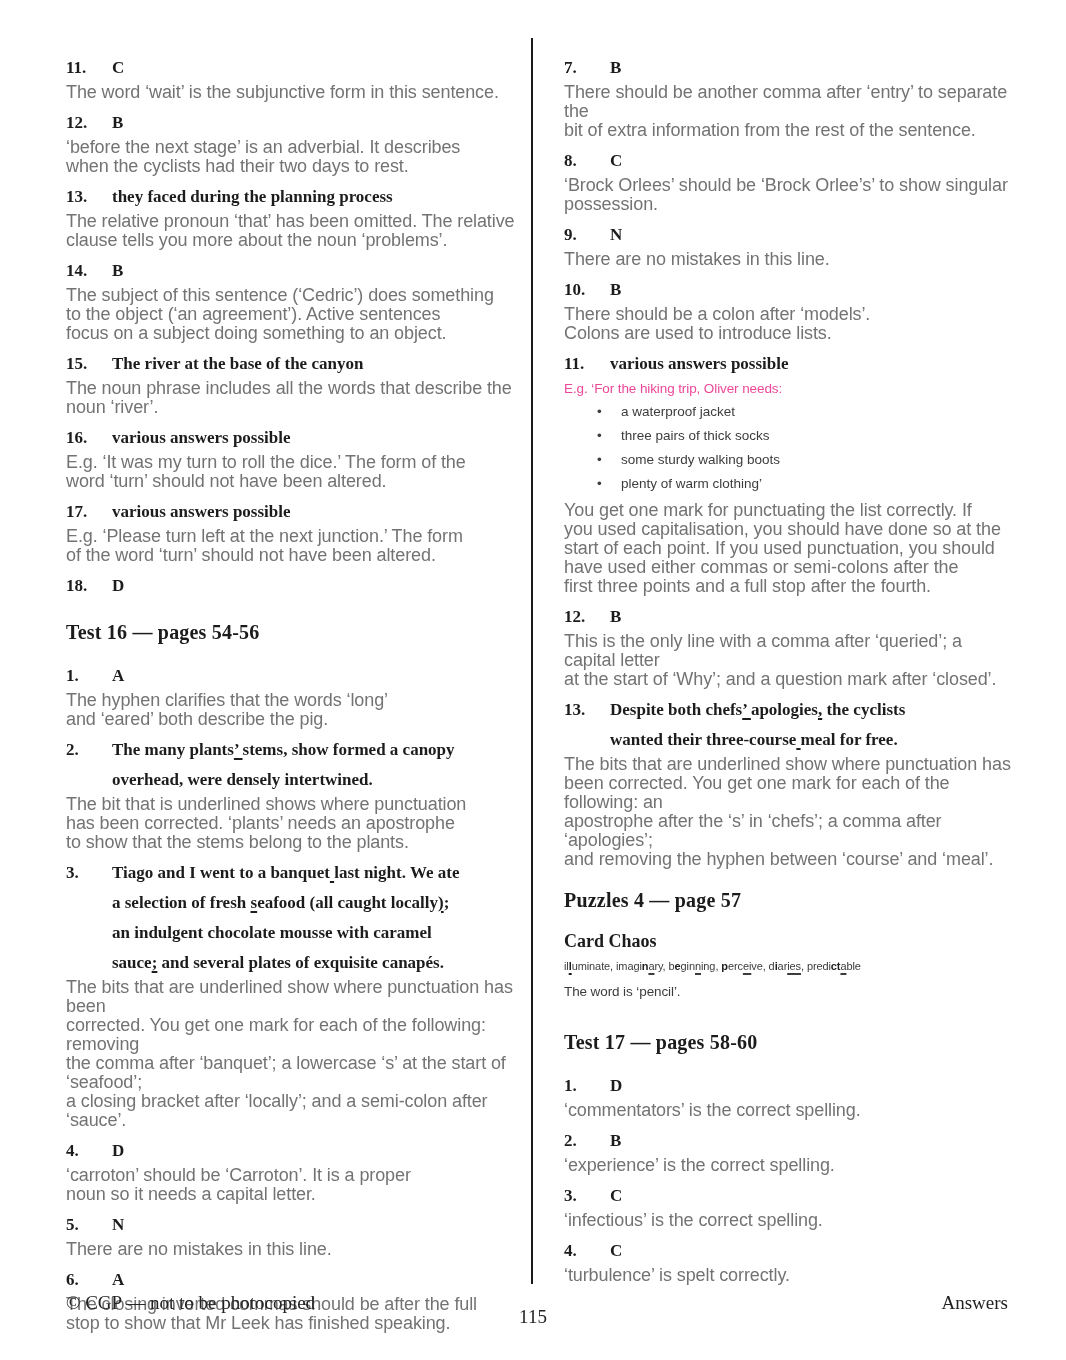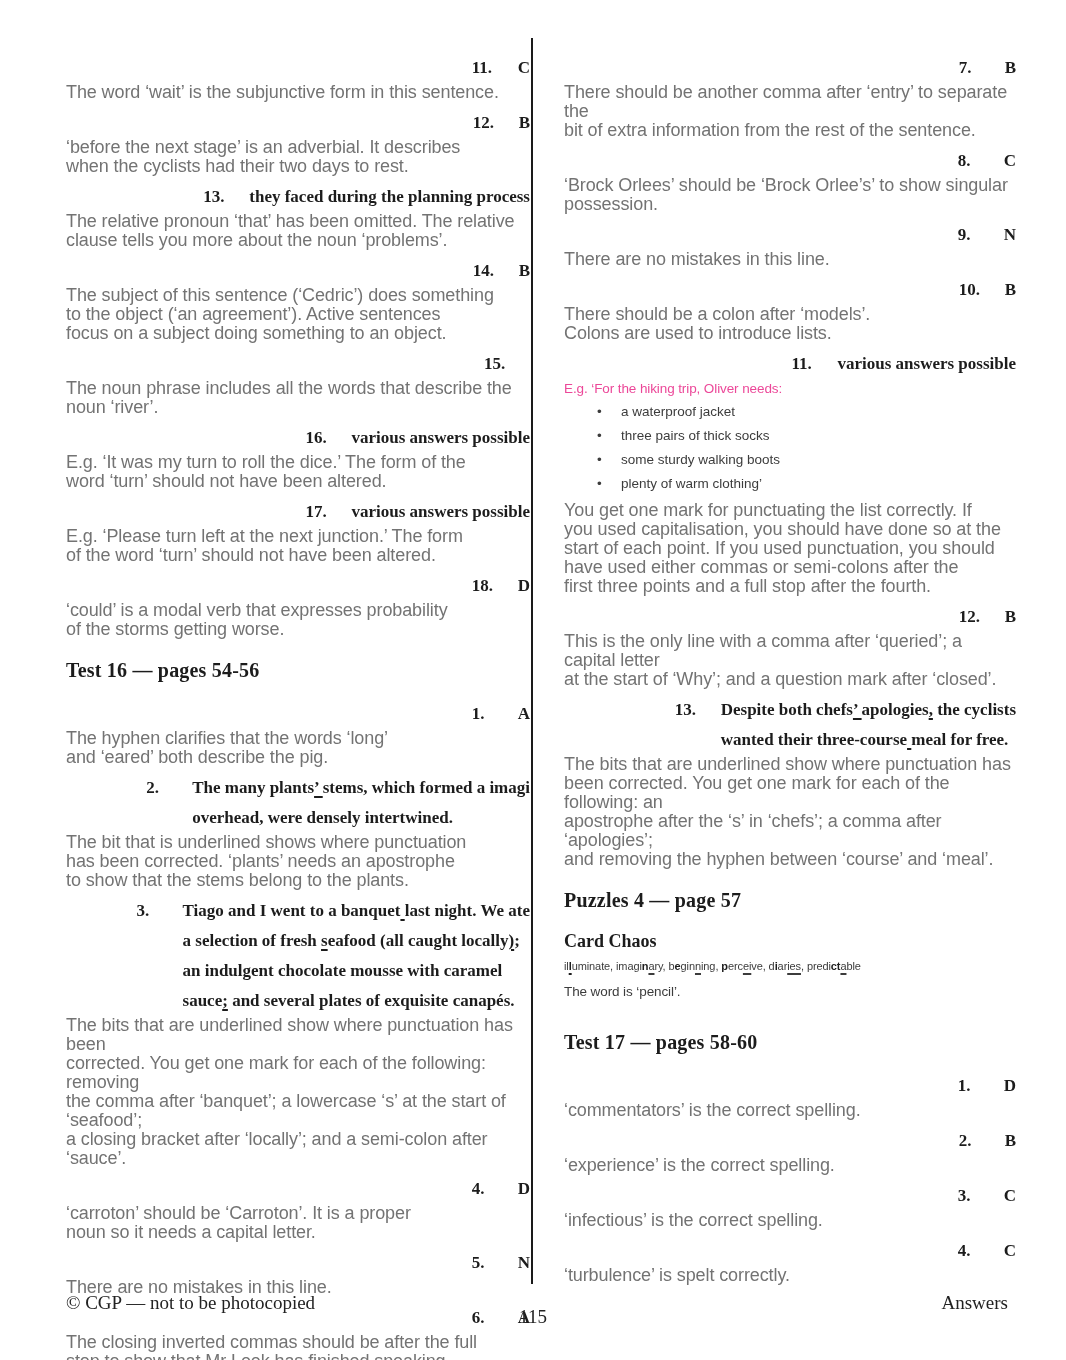--- a/index.html
+++ b/index.html
@@ -6,21 +6,21 @@
   body{
     width:1066px;height:1360px;background:#ffffff;position:relative;
     font-family:"Liberation Sans",sans-serif;color:#1c1c1c;overflow:hidden;
   }
   .divider{position:absolute;left:531px;top:38px;width:1.5px;height:1246px;background:#1a1a1a;}
   .col{position:absolute;top:53px;}
   .col-left{left:66px;width:464px;}
   .col-right{left:564px;width:452px;}
 
   .qa{margin:0 0 6px 0;}
-  .qa-head{display:flex;align-items:flex-start;justify-content:flex-end;}
+  .qa-head{display:flex;align-items:flex-start;}
   .qa-num{flex:0 0 46px;font-family:"Liberation Serif",serif;font-weight:bold;font-size:17px;line-height:30px;}
   .qa-ans{font-family:"Liberation Serif",serif;font-weight:bold;font-size:17px;line-height:30px;white-space:pre-line;}
   .qa-expl{margin:0;font-size:18px;line-height:19px;color:#737373;white-space:pre-line;letter-spacing:-0.1px;}
   .qa-intro{margin:0 0 4px 0;font-size:13.5px;line-height:19px;color:#ec4899;letter-spacing:-0.1px;}
   .bullets{margin:2px 0 8px 0;}
   .bullet-row{display:flex;margin:0 0 5px 0;padding-left:33px;font-size:13.5px;line-height:19px;color:#3c3c3c;}
   .bullet-dot{flex:0 0 24px;}
   .section-title{margin:14px 0 12px 0;font-family:"Liberation Serif",serif;font-weight:bold;font-size:20px;line-height:34px;letter-spacing:0.2px;}
   .sub-title{margin:4px 0 4px 0;font-family:"Liberation Serif",serif;font-weight:bold;font-size:18px;line-height:24px;}
   .word-line{margin:0 0 6px 0;font-size:11px;line-height:19px;color:#3c3c3c;letter-spacing:-0.1px;}
@@ -66,20 +66,21 @@
         <span class="qa-num">14.</span>
         <span class="qa-ans">B</span>
       </div>
       <p class="qa-expl">The subject of this sentence (‘Cedric’) does something
 to the object (‘an agreement’).  Active sentences
 focus on a subject doing something to an object.</p>
     </div>
     <div class="qa">
       <div class="qa-head">
         <span class="qa-num">15.</span>
+        <span class="qa-ans">The river at the base of the canyon</span>
       </div>
       <p class="qa-expl">The noun phrase includes all the words that describe the noun ‘river’.</p>
     </div>
     <div class="qa">
       <div class="qa-head">
         <span class="qa-num">16.</span>
         <span class="qa-ans">various answers possible</span>
       </div>
       <p class="qa-expl">E.g. ‘It was my turn to roll the dice.’  The form of the
 word ‘turn’ should not have been altered.</p>
@@ -90,36 +91,34 @@
         <span class="qa-ans">various answers possible</span>
       </div>
       <p class="qa-expl">E.g. ‘Please turn left at the next junction.’  The form
 of the word ‘turn’ should not have been altered.</p>
     </div>
     <div class="qa">
       <div class="qa-head">
         <span class="qa-num">18.</span>
         <span class="qa-ans">D</span>
       </div>
-      <p class="qa-expl">‘could’ is a modal verb that expresses probability
-of the storms getting worse.</p>
     </div>
     <h2 class="section-title">Test 16 — pages 54-56</h2>
     <div class="qa">
       <div class="qa-head">
         <span class="qa-num">1.</span>
         <span class="qa-ans">A</span>
       </div>
       <p class="qa-expl">The hyphen clarifies that the words ‘long’
 and ‘eared’ both describe the pig.</p>
     </div>
     <div class="qa">
       <div class="qa-head">
         <span class="qa-num">2.</span>
-        <span class="qa-ans"><span>The many plants</span><span class="u ">’ </span><span>stems, which formed a imagi</span><br><span>overhead, were densely intertwined.</span></span>
+        <span class="qa-ans"><span>The many plants</span><span class="u ">’ </span><span>stems, show formed a canopy</span><br><span>overhead, were densely intertwined.</span></span>
       </div>
       <p class="qa-expl">The bit that is underlined shows where punctuation
 has been corrected.  ‘plants’ needs an apostrophe
 to show that the stems belong to the plants.</p>
     </div>
     <div class="qa">
       <div class="qa-head">
         <span class="qa-num">3.</span>
         <span class="qa-ans"><span>Tiago and I went to a banquet</span><span class="u "> </span><span>last night.  We ate</span><br><span>a selection of fresh </span><span class="u ">s</span><span>eafood (all caught locally</span><span class="u ">)</span><span>;</span><br><span>an indulgent chocolate mousse with caramel</span><br><span>sauce</span><span class="u ">;</span><span> and several plates of exquisite canapés.</span></span>
       </div>

